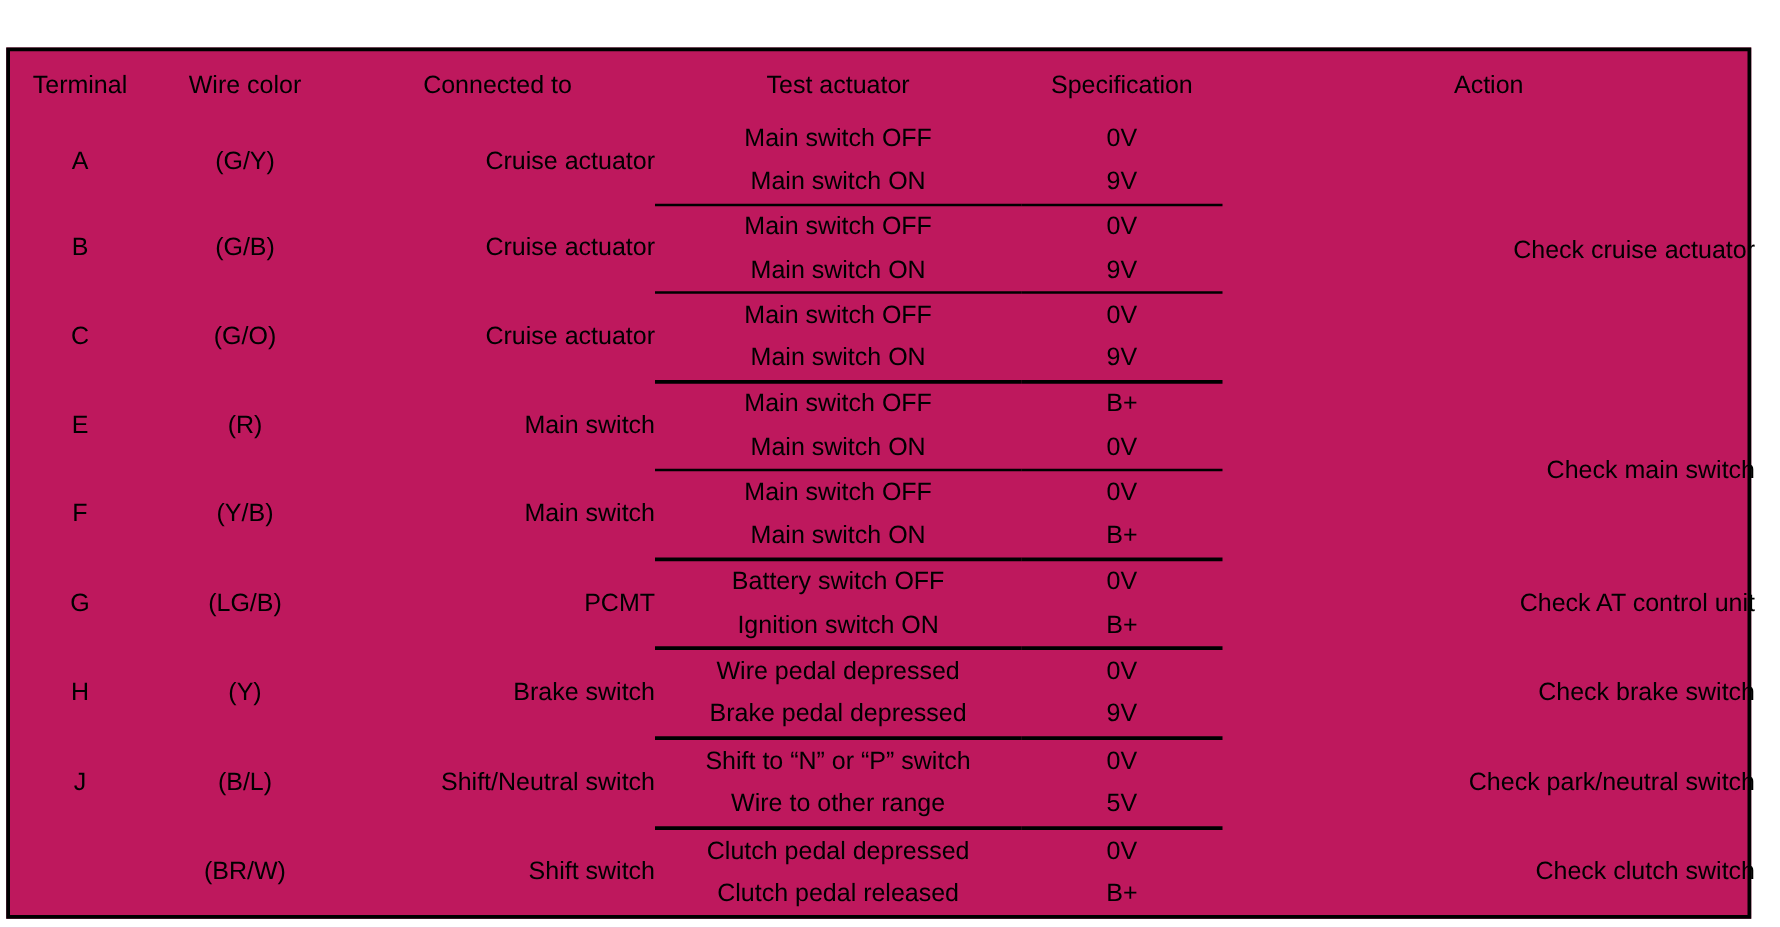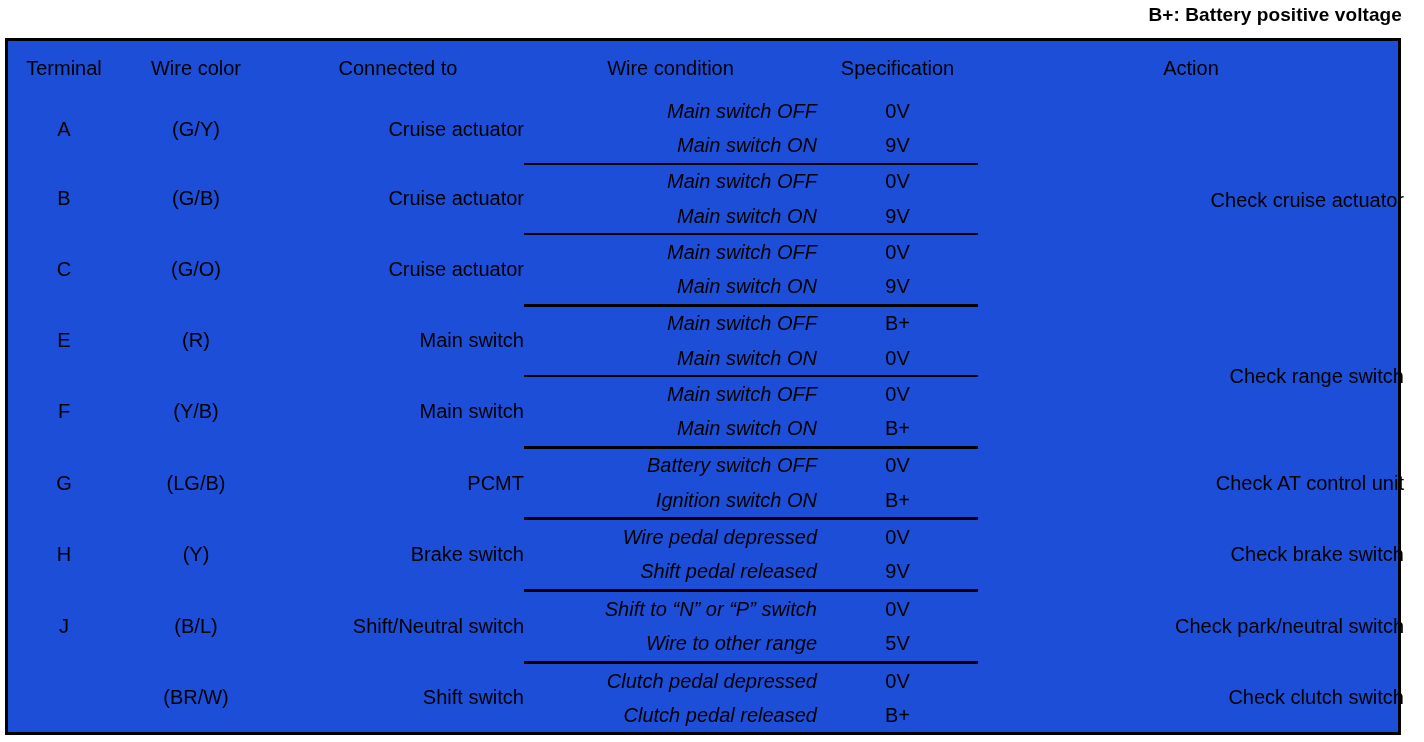--- a/index.html
+++ b/index.html
@@ -36,21 +36,21 @@
 
   
   .table-wrap {
     position: absolute;
     left: 5px;
     top: 38px;
     width: 1396px;
     height: 697px;
     border: 3px solid #000;
     box-sizing: border-box;
-    background: #1d4ed8;
+    background: #be185d;
   }
 
   table.spec-table {
     border-collapse: collapse;
     table-layout: fixed;
     width: 100%;
     height: 100%;
   }
 
   table.spec-table td,
@@ -99,48 +99,47 @@
     border-bottom: 2px solid #000;
   }
   
   td.subcell {
     border-right: 2px solid #000;
     border-bottom: 1px solid #000;
   }
   td.subcell.nob { border-bottom: 0; }
 
   .pad-left   { padding-left: 10px; text-align: right; }
-  .pad-left-s { padding-left: 7px;  text-align: right; font-style: italic; }
+  .pad-left-s { padding-left: 7px;  text-align: center; }
   .ctr        { text-align: center; }
 
   .txt { display: block; line-height: 1.15; }
 </style>
 </head>
 <body>
 
 <div class="page">
 
-  <div class="legend">B+: Battery positive voltage</div>
 
   <div class="table-wrap">
     <table class="spec-table">
       <colgroup>
         <col class="c-terminal">
         <col class="c-wire">
         <col class="c-conn">
         <col class="c-test">
         <col class="c-spec">
         <col class="c-action">
       </colgroup>
       <thead>
         <tr>
           <th>Terminal</th>
           <th>Wire color</th>
           <th>Connected to</th>
-          <th>Wire condition</th>
+          <th>Test actuator</th>
           <th>Specification</th>
           <th class="last">Action</th>
         </tr>
       </thead>
       <tbody id="table-body">
           <tr>
             <td class="cell ctr" rowspan="2">
               <span class="txt">A</span>
             </td>
             <td class="cell ctr" rowspan="2">
@@ -227,21 +226,21 @@
             <td class="cell pad-left" rowspan="2">
               <span class="txt">Main switch</span>
             </td>
             <td class="subcell pad-left-s">
               <span class="txt">Main switch OFF</span>
             </td>
             <td class="subcell ctr">
               <span class="txt">B+</span>
             </td>
             <td class="cell last pad-left" rowspan="4">
-              <span class="txt">Check range switch</span>
+              <span class="txt">Check main switch</span>
             </td>
           </tr>
           <tr class="term-end">
             <td class="subcell pad-left-s nob">
               <span class="txt">Main switch ON</span>
             </td>
             <td class="subcell ctr nob">
               <span class="txt">0V</span>
             </td>
           </tr>
@@ -313,21 +312,21 @@
             </td>
             <td class="subcell ctr">
               <span class="txt">0V</span>
             </td>
             <td class="cell last pad-left" rowspan="2">
               <span class="txt">Check brake switch</span>
             </td>
           </tr>
           <tr class="group-end">
             <td class="subcell pad-left-s nob">
-              <span class="txt">Shift pedal released</span>
+              <span class="txt">Brake pedal depressed</span>
             </td>
             <td class="subcell ctr nob">
               <span class="txt">9V</span>
             </td>
           </tr>
           <tr>
             <td class="cell ctr" rowspan="2">
               <span class="txt">J</span>
             </td>
             <td class="cell ctr" rowspan="2">

